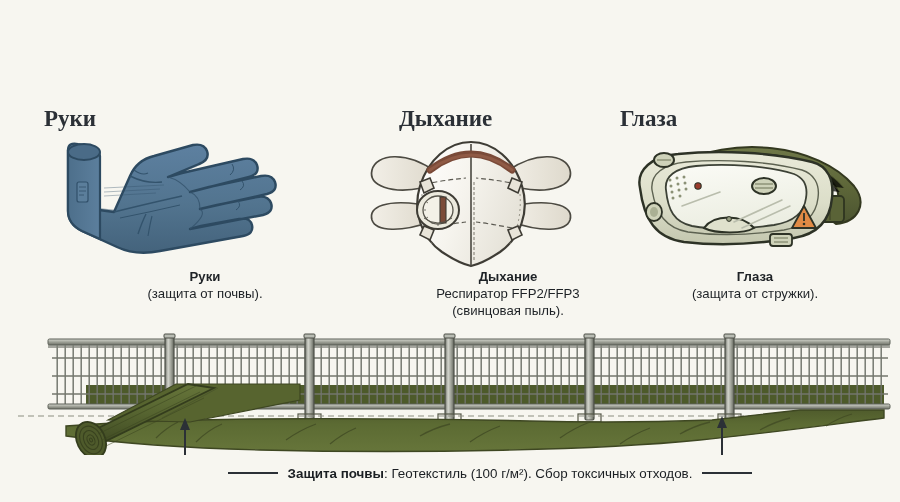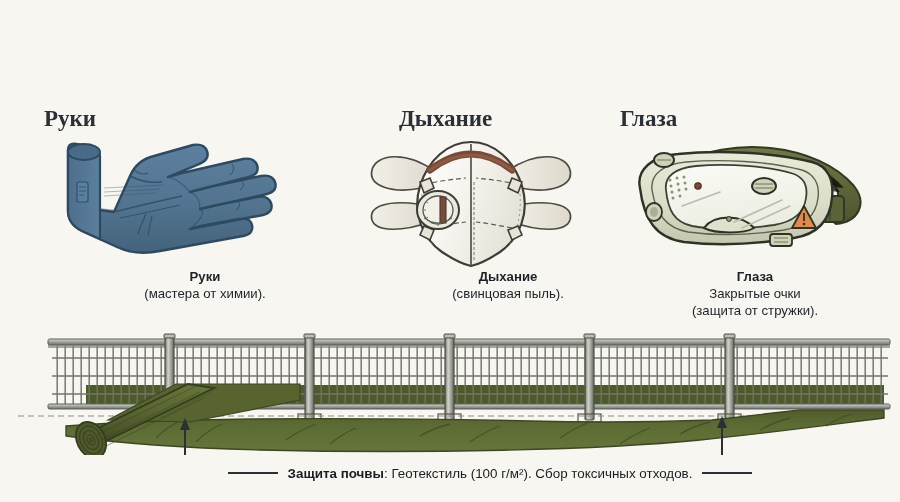--- a/index.html
+++ b/index.html
@@ -279,31 +279,31 @@
       <circle cx="76" cy="56" r="3.2" fill="#9a3b2b" stroke="#2d3226" stroke-width="1.1"></circle>
 
       <path d="M170 98 L182 76 L194 98 Z" fill="#e08a45" stroke="#2d3226" stroke-width="1.8" stroke-linejoin="round"></path>
       <path d="M182 83 L182 91" stroke="#2d3226" stroke-width="1.8"></path>
       <circle cx="182" cy="94" r="1.3" fill="#2d3226"></circle>
     </svg>
   </div>
 
   <div class="caption" id="cap-hands">
     <span class="cap-t">Руки</span>
-    <span class="cap-l">(мастера от химии).</span>
+    <span class="cap-l">(защита от почвы).</span>
   </div>
 
   <div class="caption" id="cap-breath">
     <span class="cap-t">Дыхание</span>
+    <span class="cap-l">Респиратор FFP2/FFP3</span>
     <span class="cap-l">(свинцовая пыль).</span>
   </div>
 
   <div class="caption" id="cap-eyes">
     <span class="cap-t">Глаза</span>
-    <span class="cap-l">Закрытые очки</span>
     <span class="cap-l">(защита от стружки).</span>
   </div>
 
   <div id="scene">
     <svg viewBox="0 0 900 125" width="900" height="125">
       <defs>
         <linearGradient id="gGround" x1="0" y1="0" x2="0" y2="1">
           <stop offset="0" stop-color="#505c2c"></stop>
           <stop offset="0.35" stop-color="#5c6b33"></stop>
           <stop offset="1" stop-color="#66753a"></stop>

